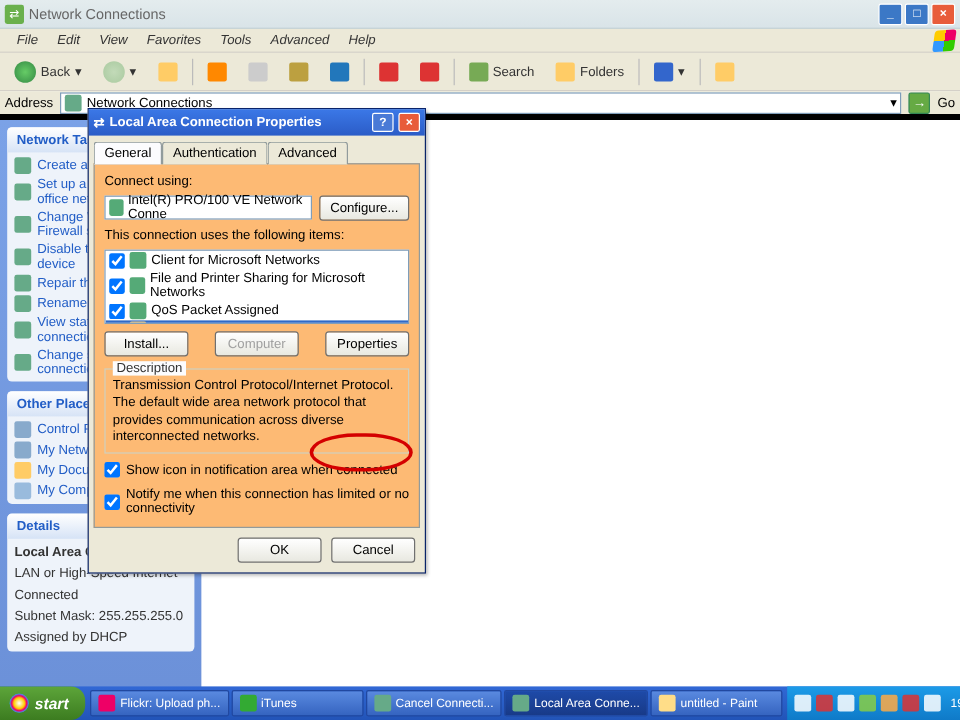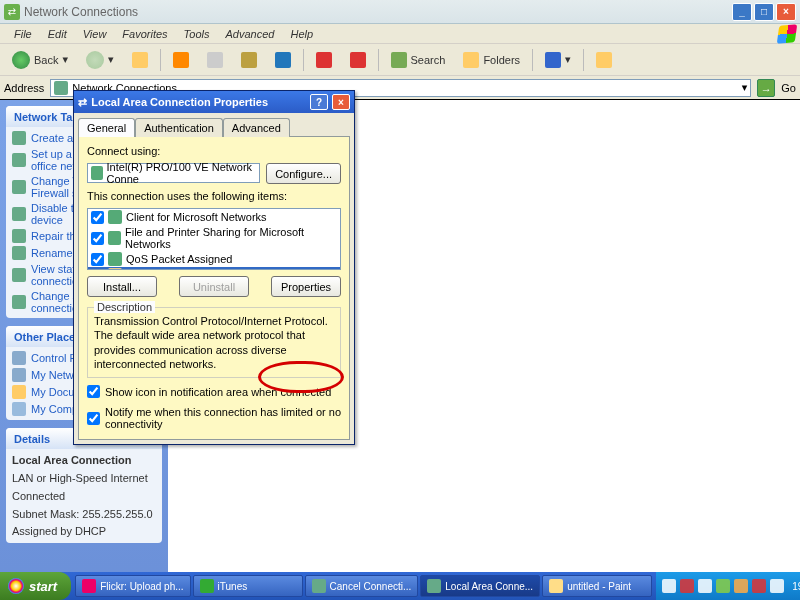--- a/index.html
+++ b/index.html
@@ -62,21 +62,21 @@
   }
   .tbtn { display:flex;align-items:center;gap:4px;padding:2px 6px;color:#333; }
   .tbtn .ico { width:18px;height:18px;border-radius:50%;display:inline-block; }
   .ico-back{background:radial-gradient(#6c6,#384);} 
   .ico-fwd{background:radial-gradient(#9c9,#6a6);opacity:.5;}
   .ico-generic{width:16px;height:16px;border-radius:2px;}
   .tsep{width:1px;height:22px;background:#bbb;}
   .addrbar{
     height:24px;
     background:#ece9d8;
-    display:flex;align-items:center;padding:0 4px;gap:6px;border-bottom:1px solid #000000;
+    display:flex;align-items:center;padding:0 4px;gap:6px;border-bottom:5px solid #000000;
   }
   .addrinput{flex:1;height:18px;border:1px solid #7f9db9;background:#fff;display:flex;align-items:center;padding:0 3px;gap:4px;}
   .gobox{width:18px;height:18px;background:#6a4;border:1px solid #385;border-radius:2px;display:flex;align-items:center;justify-content:center;color:#fff;font-weight:bold;}
   
   .content{flex:1;display:flex;overflow:hidden;}
   .sidepanel{
     width:168px;
     background:linear-gradient(#7ba2e7,#6b90d8);
     padding:6px;
     display:flex;flex-direction:column;gap:8px;
@@ -105,21 +105,21 @@
     background:linear-gradient(#3b78e7,#2b5cc7);
     color:#fff;display:flex;align-items:center;padding:0 4px;gap:4px;font-weight:bold;font-size:11px;
   }
   .dlg-title .t{flex:1;}
   .dlg-title .dbtn{width:18px;height:16px;border:1px solid #fff;display:flex;align-items:center;justify-content:center;font-size:10px;font-weight:bold;border-radius:2px;}
   .dlg-title .help{background:#4a7ad6;color:#fff;}
   .dlg-title .close{background:#e85c3a;color:#fff;}
   .dlg-tabs{display:flex;padding:4px 4px 0 4px;gap:0;}
   .tab{padding:3px 8px;border:1px solid #919b9c;border-bottom:none;background:#ece9d8;border-radius:3px 3px 0 0;position:relative;top:1px;}
   .tab.active{background:#fcfcfe;z-index:2;}
-  .dlg-body{border:1px solid #919b9c;background:#fef9c3;margin:0 4px 4px 4px;padding:8px;display:flex;flex-direction:column;gap:6px;}
+  .dlg-body{border:1px solid #919b9c;background:#fdba74;margin:0 4px 4px 4px;padding:8px;display:flex;flex-direction:column;gap:6px;}
   .adapterrow{display:flex;gap:6px;align-items:flex-start;}
   .adapterbox{flex:1;border:1px solid #7f9db9;background:#fff;height:20px;display:flex;align-items:center;gap:4px;padding:0 3px;}
   .btn{
     min-width:70px;height:21px;
     background:linear-gradient(#fff,#e8e8e0);
     border:1px solid #707070;border-radius:3px;
     padding:0 8px;font-size:11px;display:inline-flex;align-items:center;justify-content:center;
     color:#000;
   }
   .btn.disabled{color:#a0a0a0;}
@@ -368,35 +368,39 @@
           <span>QoS Packet Assigned</span>
         </div>
       <div class="listitem sel">
           <input type="checkbox" checked="" style="">
           <span class="lico" style="background:#ec8"></span>
           <span>Internet Protocol (TCP/IP)</span>
         </div>
     </div>
     <div class="btnrow">
       <button class="btn">Install...</button>
-      <button class="btn disabled">Uninstall</button>
+      <button class="btn disabled">Computer</button>
       <button class="btn">Properties</button>
     </div>
     <div class="groupbox">
       <span class="grouplabel">Description</span>
       <div style="line-height:1.3">Transmission Control Protocol/Internet Protocol. The default wide area network protocol that provides communication across diverse interconnected networks.</div>
     </div>
     <div class="checkrow">
         <input type="checkbox" checked="" style="">
         <span>Show icon in notification area when connected</span>
       </div>
     <div class="checkrow">
         <input type="checkbox" checked="" style="">
         <span>Notify me when this connection has limited or no connectivity</span>
       </div>
+  </div>
+  <div class="dlg-footer">
+    <button class="btn" style="min-width:70px">OK</button>
+    <button class="btn" style="min-width:70px">Cancel</button>
   </div>
 </div>
 
 <div class="highlight-circle" style="left:258px;top:361px;width:86px;height:32px"></div>
 
 <div class="taskbar">
   <div class="startbtn">
     <span class="orb"></span>
     <span>start</span>
   </div>

